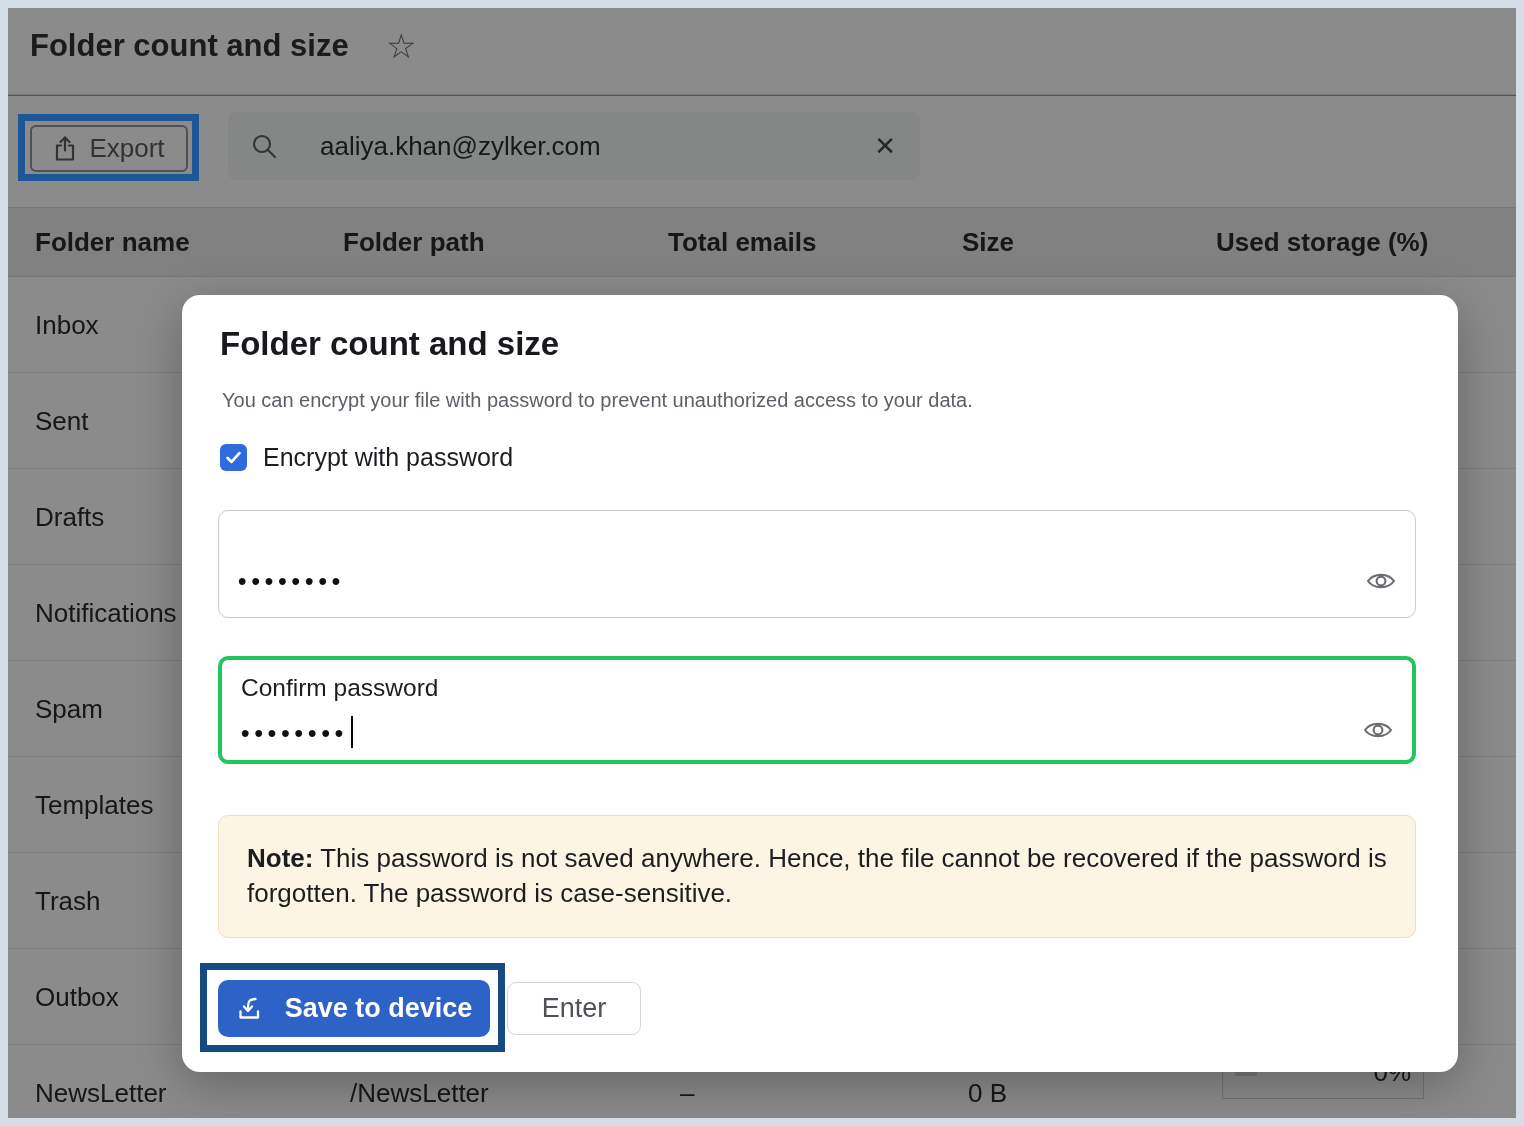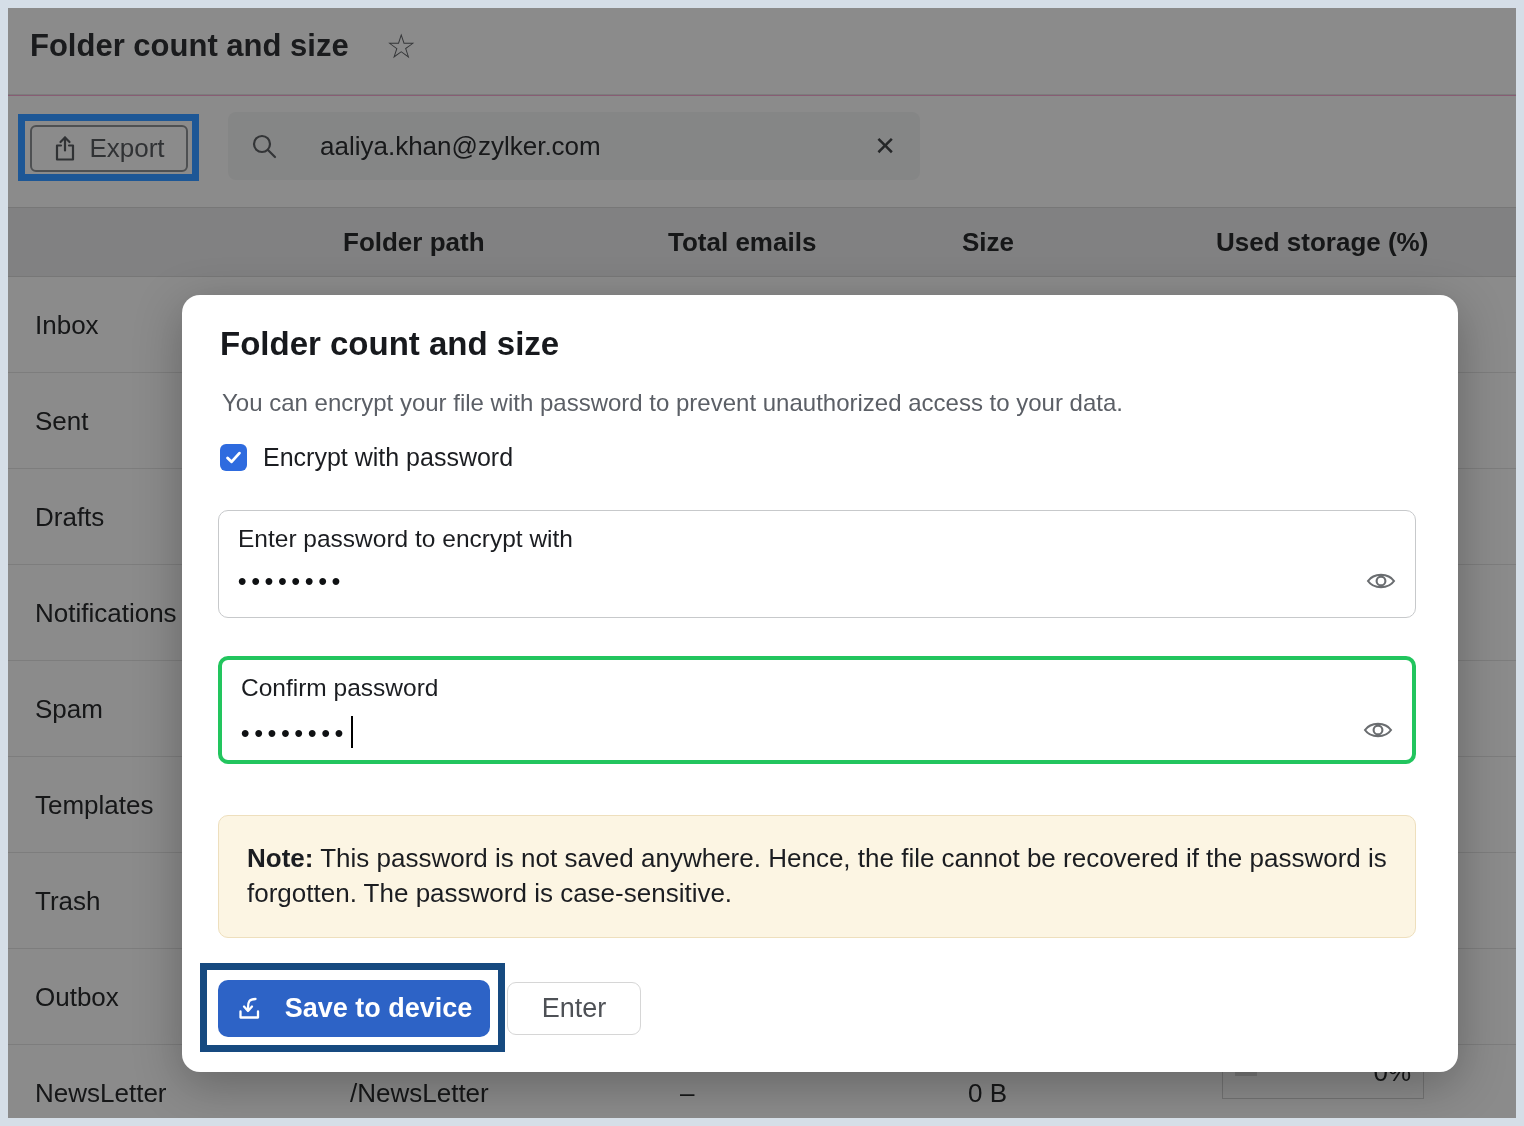--- a/index.html
+++ b/index.html
@@ -5,21 +5,21 @@
   * { margin:0; padding:0; box-sizing:border-box; }
   html,body { width:1524px; height:1126px; }
   body {
     font-family:"Liberation Sans", sans-serif;
     background:#d5dee7;
     position:relative;
     overflow:hidden;
   }
   .page {
     position:absolute; inset:8px;
-    background:#f9a8d4; overflow:hidden;
+    background:#f97316; overflow:hidden;
   }
   
   .titlebar { position:absolute; left:0; top:0; right:0; height:87px; background:#fff; border-bottom:1px solid #e3e3e3; }
   .page-title { position:absolute; left:22px; top:20px; font-size:31px; font-weight:600; color:#2b2d30; }
   .star-icon { position:absolute; left:378px; top:18px; font-size:34px; color:#5c5f63; font-weight:400; }
   .toolbar { position:absolute; left:0; top:88px; right:0; height:111px; background:#fff; }
   .export-btn {
     position:absolute; left:22px; top:117px; width:158px; height:47px;
     border:2px solid #8d9094; border-radius:6px; background:#fff;
     display:flex; align-items:center; justify-content:center; gap:12px;
@@ -66,21 +66,21 @@
   .annotation { position:absolute; background:transparent; pointer-events:none; }
   .annotation.export-hl { left:10px; top:106px; width:181px; height:67px; border:7px solid #1d5796; z-index:30; }
 
   
   .modal {
     position:absolute; left:174px; top:287px; width:1276px; height:777px;
     background:#fff; border-radius:18px; z-index:40;
     box-shadow:0 12px 48px rgba(0,0,0,0.28);
   }
   .modal-title { position:absolute; left:38px; top:30px; font-size:33px; font-weight:700; color:#17191d; }
-  .modal-desc { position:absolute; left:40px; top:94px; font-size:24px; color:#5b5f66; }
+  .modal-desc { position:absolute; left:40px; top:94px; font-size:20px; color:#5b5f66; }
   .check-row { position:absolute; left:38px; top:148px; display:flex; align-items:center; gap:16px; }
   .checkbox { width:27px; height:27px; background:#2e6bdf; border-radius:6px; display:flex; align-items:center; justify-content:center; cursor:pointer; }
   .check-label { font-size:25px; color:#1b1d21; }
 
   .pw-field {
     position:absolute; left:36px; width:1198px; height:108px;
     border-radius:10px; background:#fff;
   }
   .pw-field.first { top:215px; border:1.5px solid #c7c9cb; }
   .pw-field.focused { top:361px; border:4px solid #22c55e; }
@@ -139,20 +139,21 @@
       <svg width="28" height="28" viewBox="0 0 28 28" fill="none" stroke="#5a5d60" stroke-width="2.2" stroke-linecap="round">
         <circle cx="12" cy="12" r="8"></circle>
           <path d="M18 18 L25 25"></path>
       </svg>
     </span>
     <input type="text" value="aaliya.khan@zylker.com" style="">
     <span class="clear-icon">✕</span>
   </div>
 
   <div class="table-header">
+    <span class="col-name">Folder name</span>
     <span class="col-path">Folder path</span>
     <span class="col-mail">Total emails</span>
     <span class="col-size">Size</span>
     <span class="col-used">Used storage (%)</span>
   </div>
 
   <div class="trow" style="top:269px;">
       <span class="col-name">Inbox</span>
     </div>
   <div class="trow" style="top:365px;">
@@ -202,21 +203,20 @@
     <div class="check-row">
       <span class="checkbox">
         <svg width="19" height="19" viewBox="0 0 24 24" fill="none" stroke="#ffffff" stroke-width="3.6" stroke-linecap="round" stroke-linejoin="round">
           <path d="M4.5 12.5 L9.5 17.5 L19.5 6.5"></path>
         </svg>
       </span>
       <span class="check-label">Encrypt with password</span>
     </div>
 
     <div class="pw-field first">
-      <div class="pw-label">Enter password to encrypt with</div>
       <div class="pw-dots">••••••••</div>
       <span class="eye-icon">
         <svg width="32" height="24" viewBox="0 0 32 24" fill="none" stroke="#6a6d70" stroke-width="2.1">
           <path d="M3 12 C8.5 3.8, 23.5 3.8, 29 12 C23.5 20.2, 8.5 20.2, 3 12 Z"></path>
           <circle cx="16" cy="12" r="4.4"></circle>
         </svg>
       </span>
     </div>
 
     <div class="pw-field focused">

